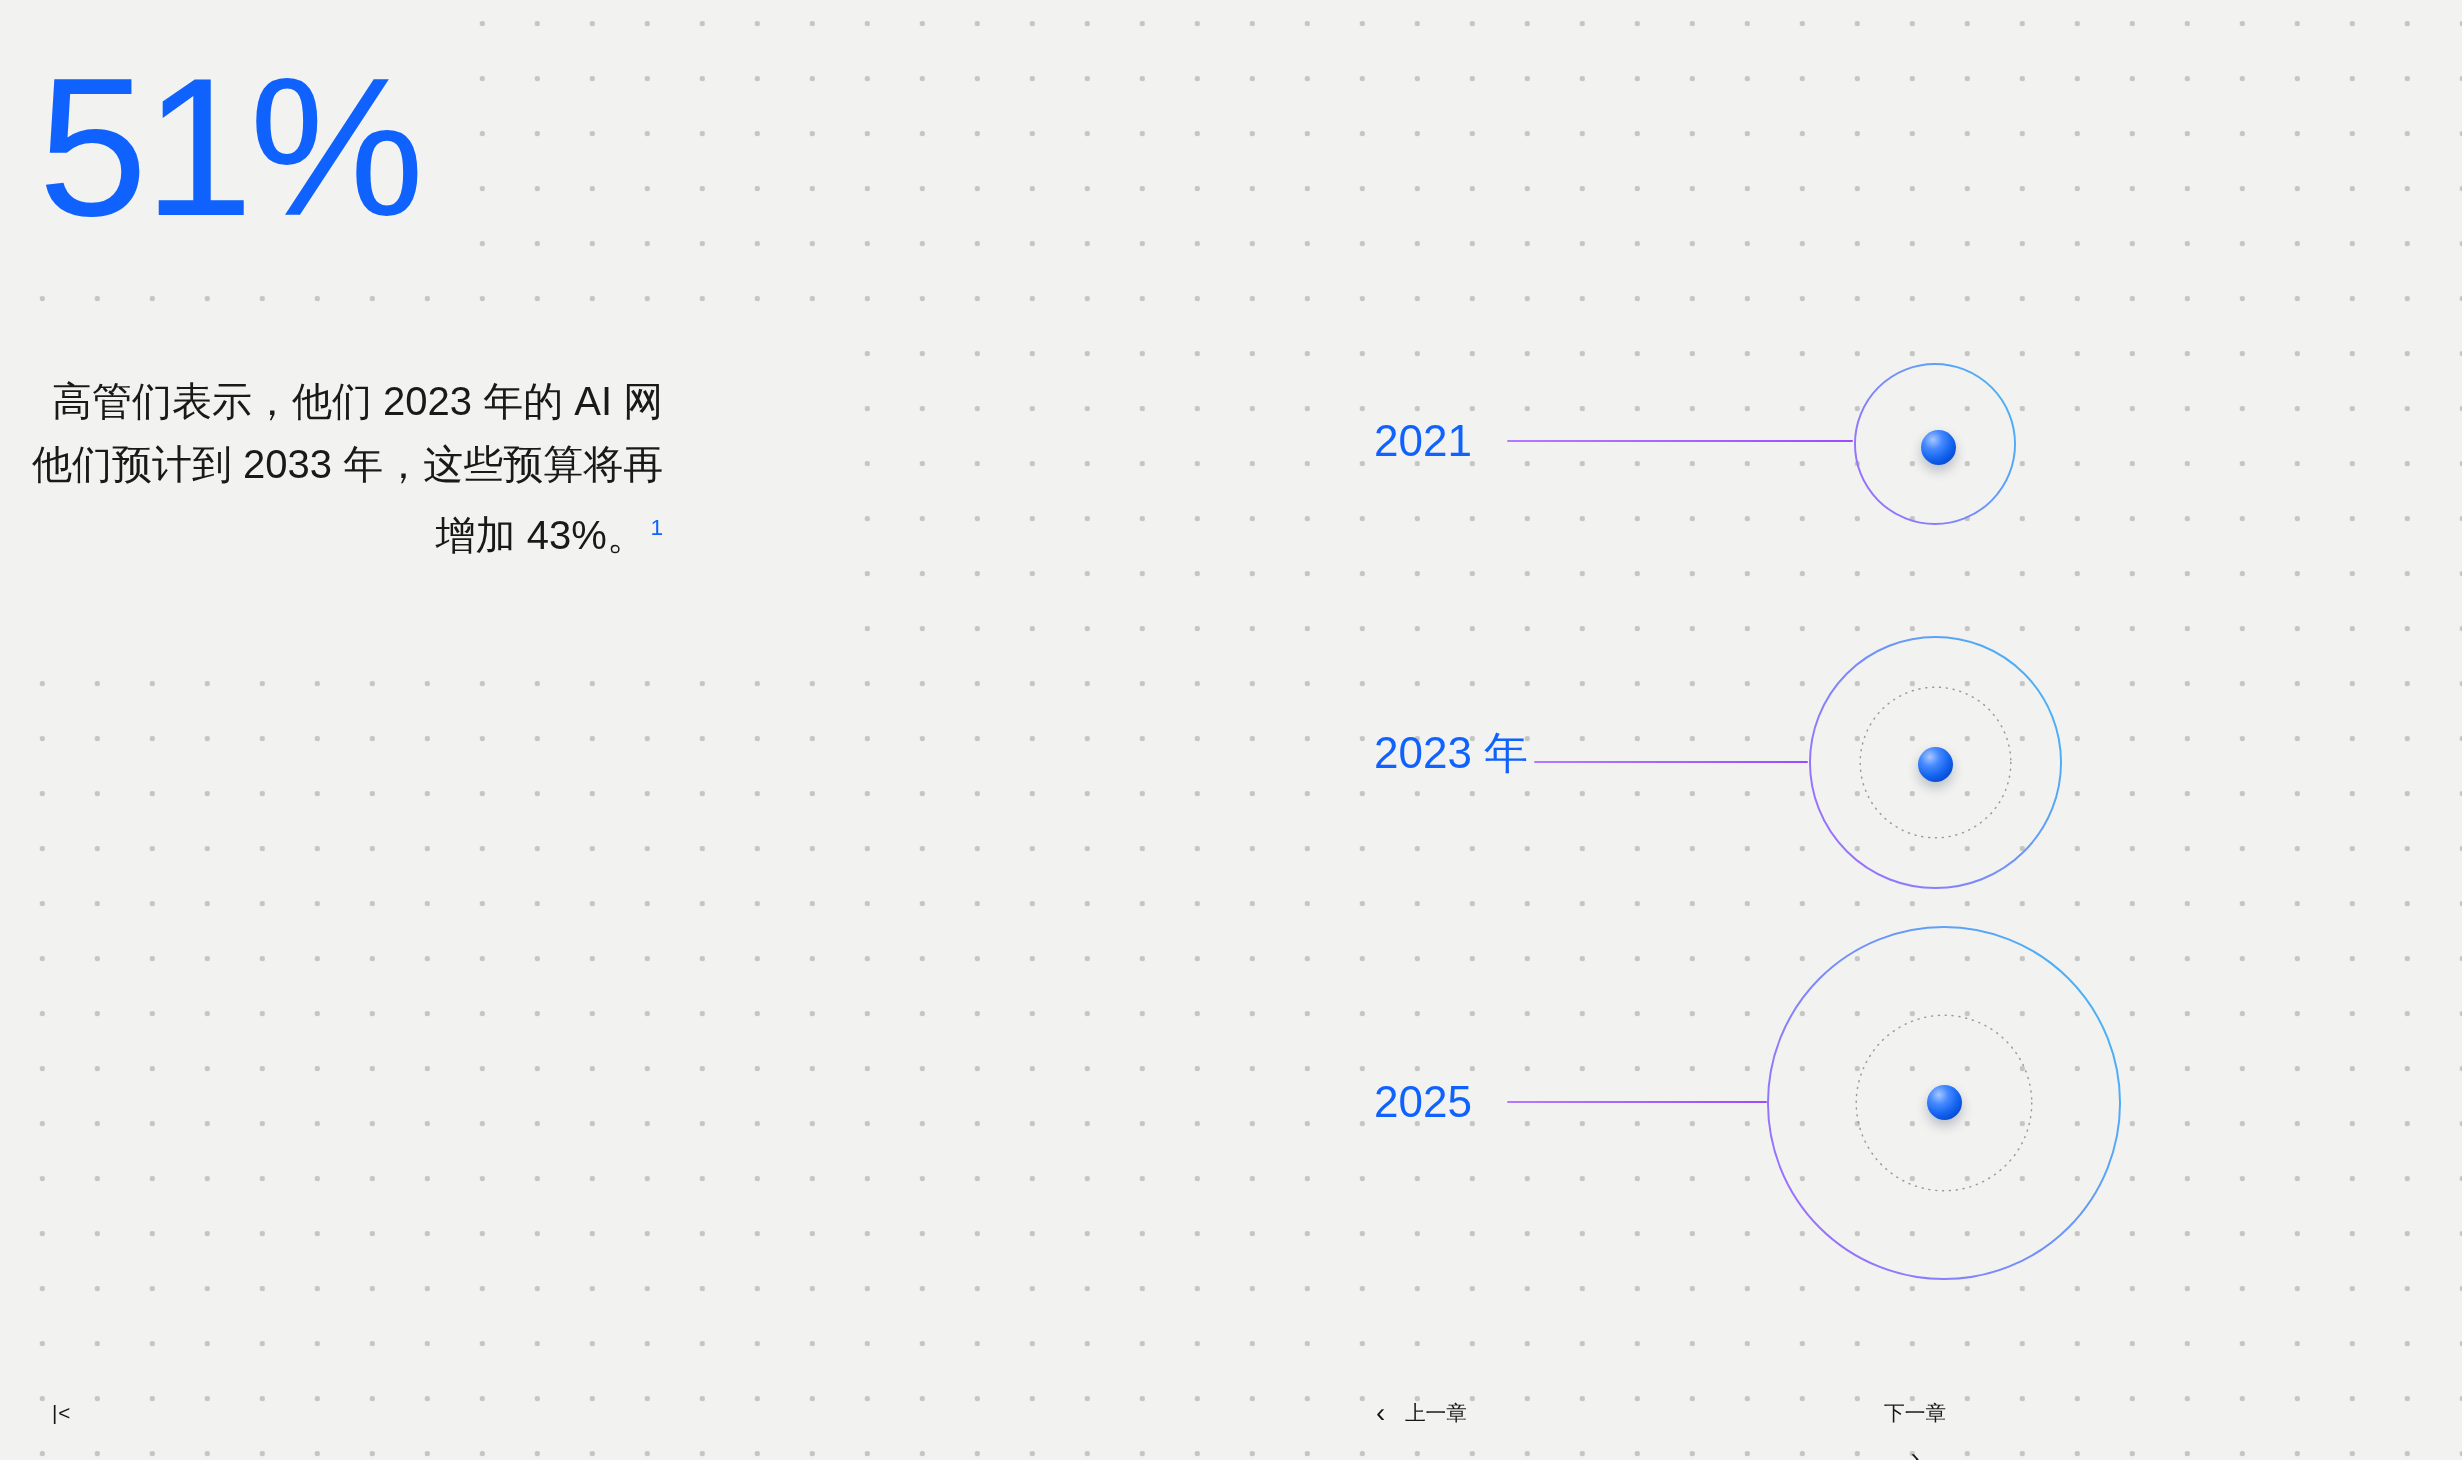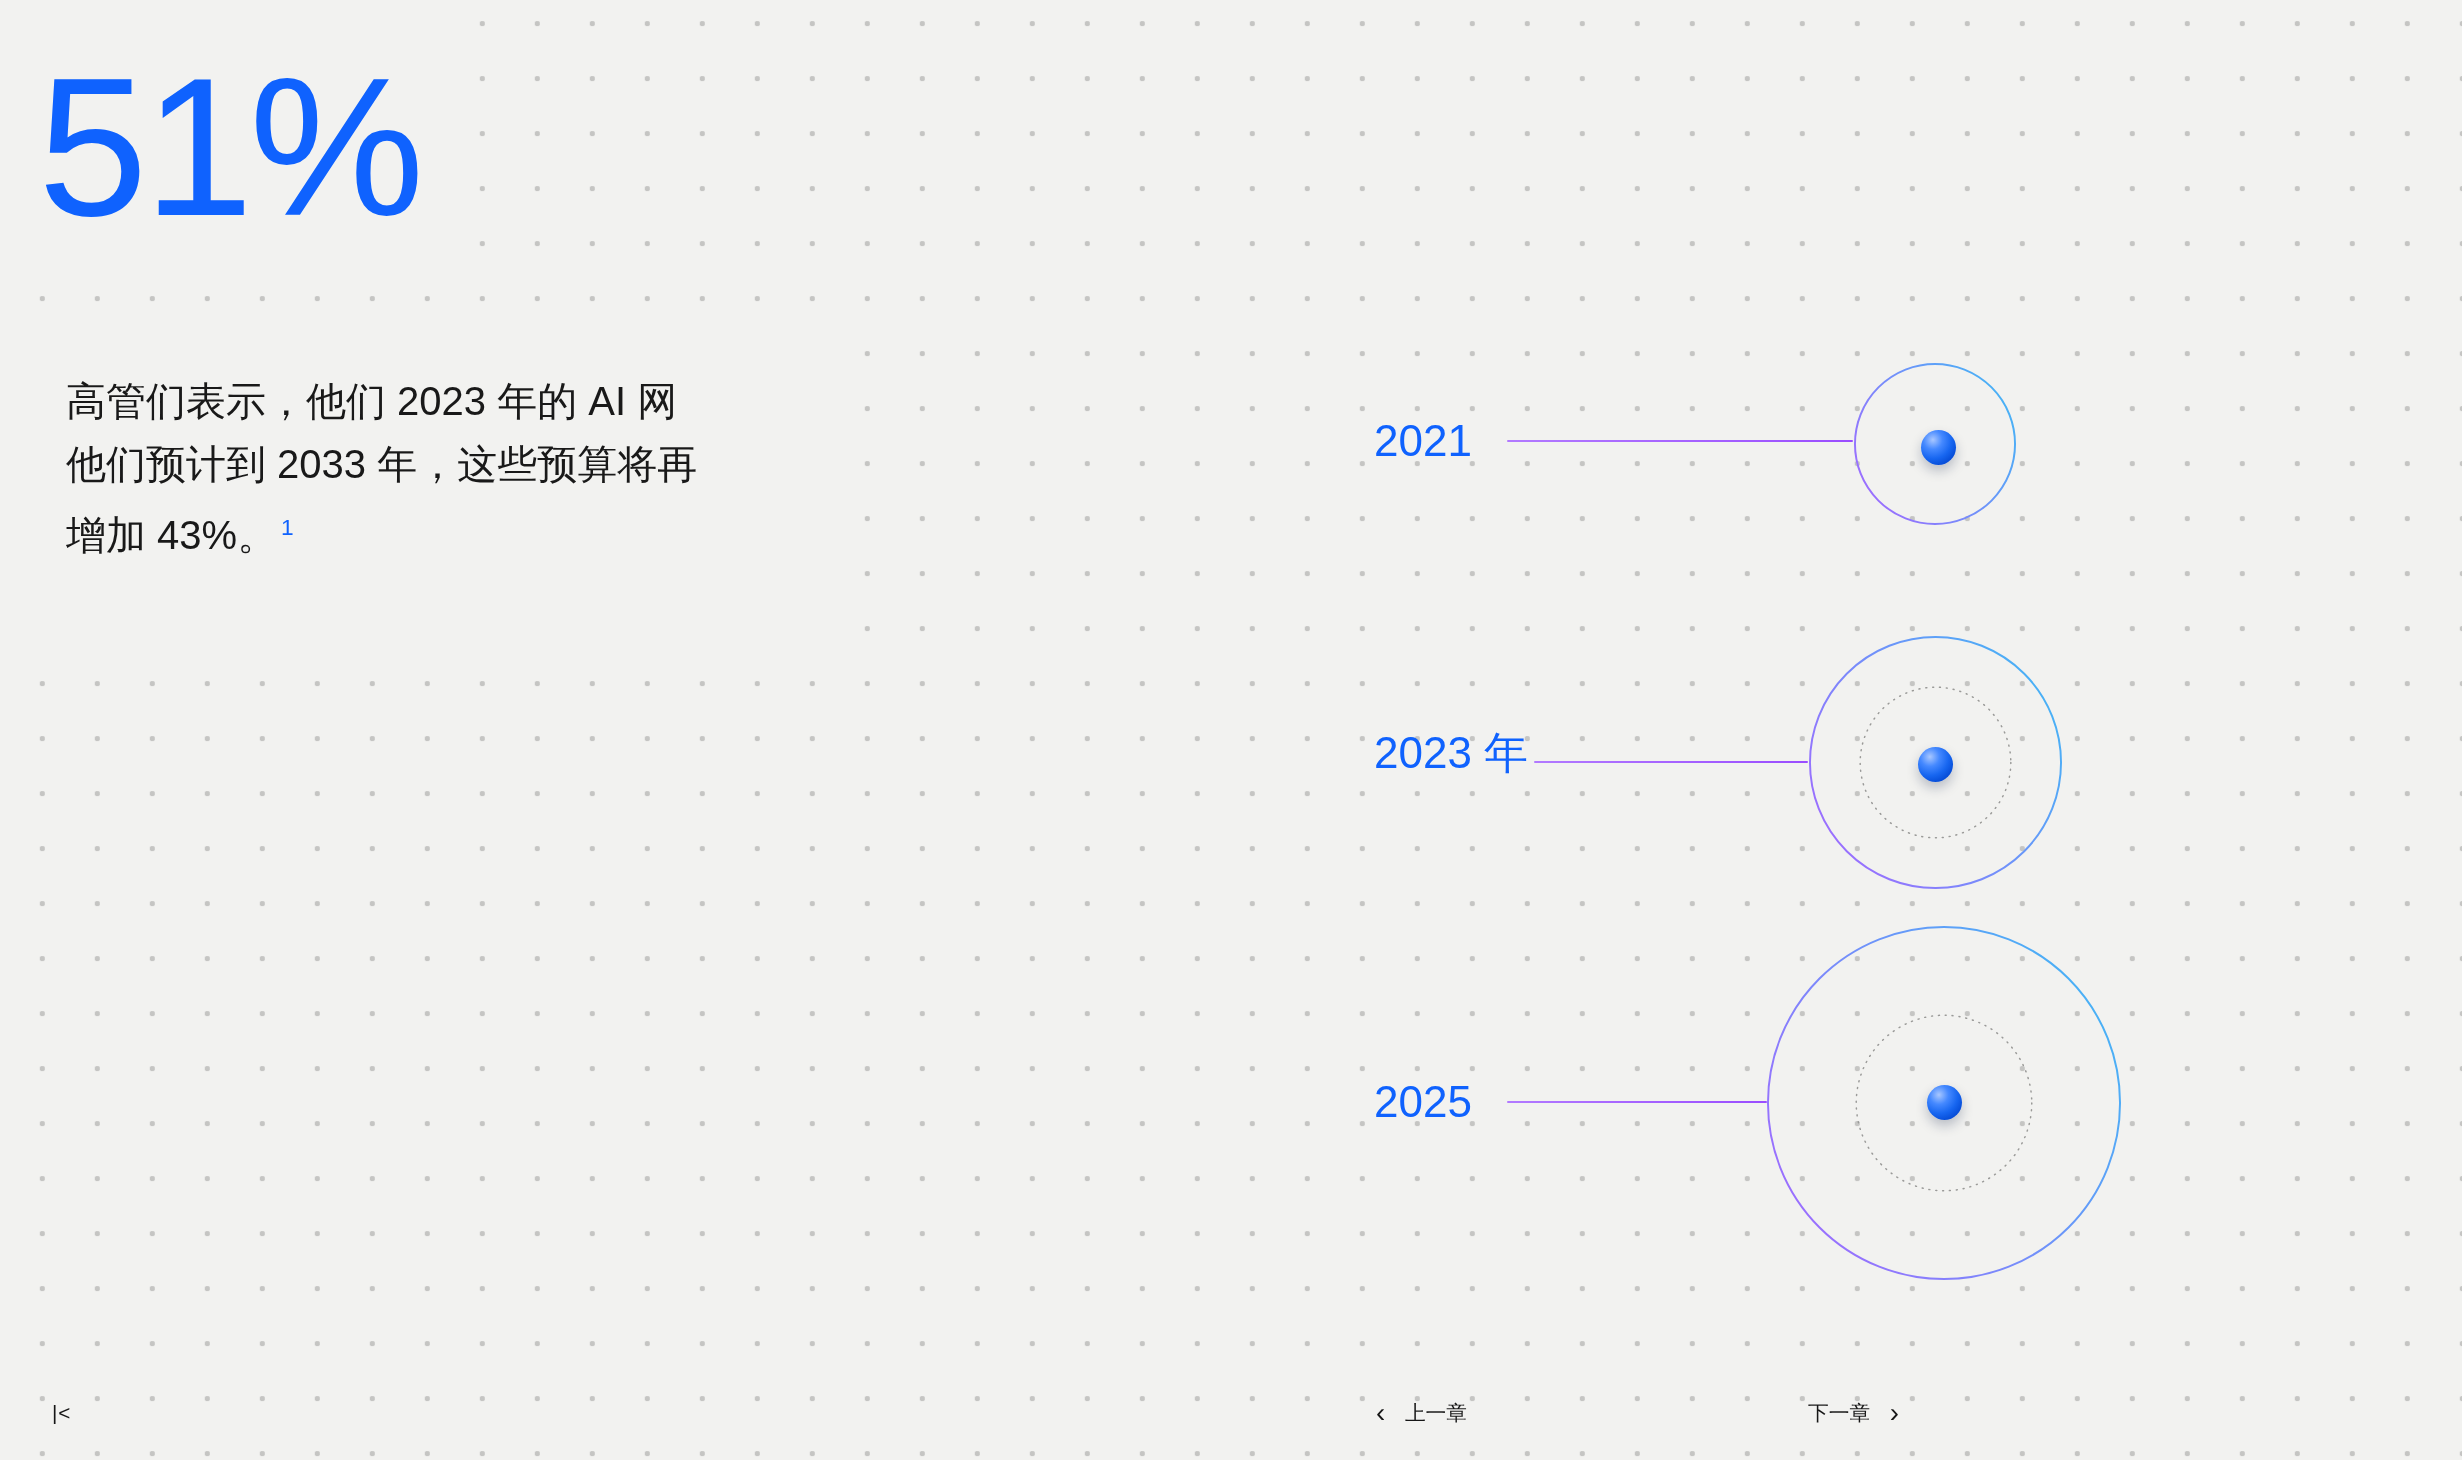--- a/index.html
+++ b/index.html
@@ -25,26 +25,27 @@
     top: 49px;
     font-size: 197px;
     line-height: 1;
     font-weight: 300;
     letter-spacing: -3.9px;
     color: #0f62fe;
   }
 
   .body-copy {
     position: absolute;
-    left: 66px;
+    left: 32px;
     top: 370px;
     font-size: 40px;
     line-height: 63px;
     font-weight: 400;
     color: #191919;
+    text-align: right;
   }
   .body-copy .footnote {
     color: #0f62fe;
     font-size: 22.7px;
     vertical-align: super;
     margin-left: 3.9px;
     cursor: pointer;
   }
 
   .bubble-label {
@@ -81,21 +82,21 @@
   }
   .nav-group {
     display: flex;
     align-items: center;
     gap: 19.7px;
     cursor: pointer;
   }
   .chevron { font-size: 27.6px; line-height: 25.6px; color: #161616; }
   .first-page { left: 52px; letter-spacing: 1px; cursor: pointer; }
   .prev-group { left: 1376px; }
-  .next-group { left: 1808px; }
+  .next-group { left: 1884px; flex-direction: column; }
   .bottom-strip {
     position: absolute;
     left: 0;
     top: 1460px;
     width: 100%;
     height: 17.7px;
     background: #ffffff;
   }
 </style>
 </head>

